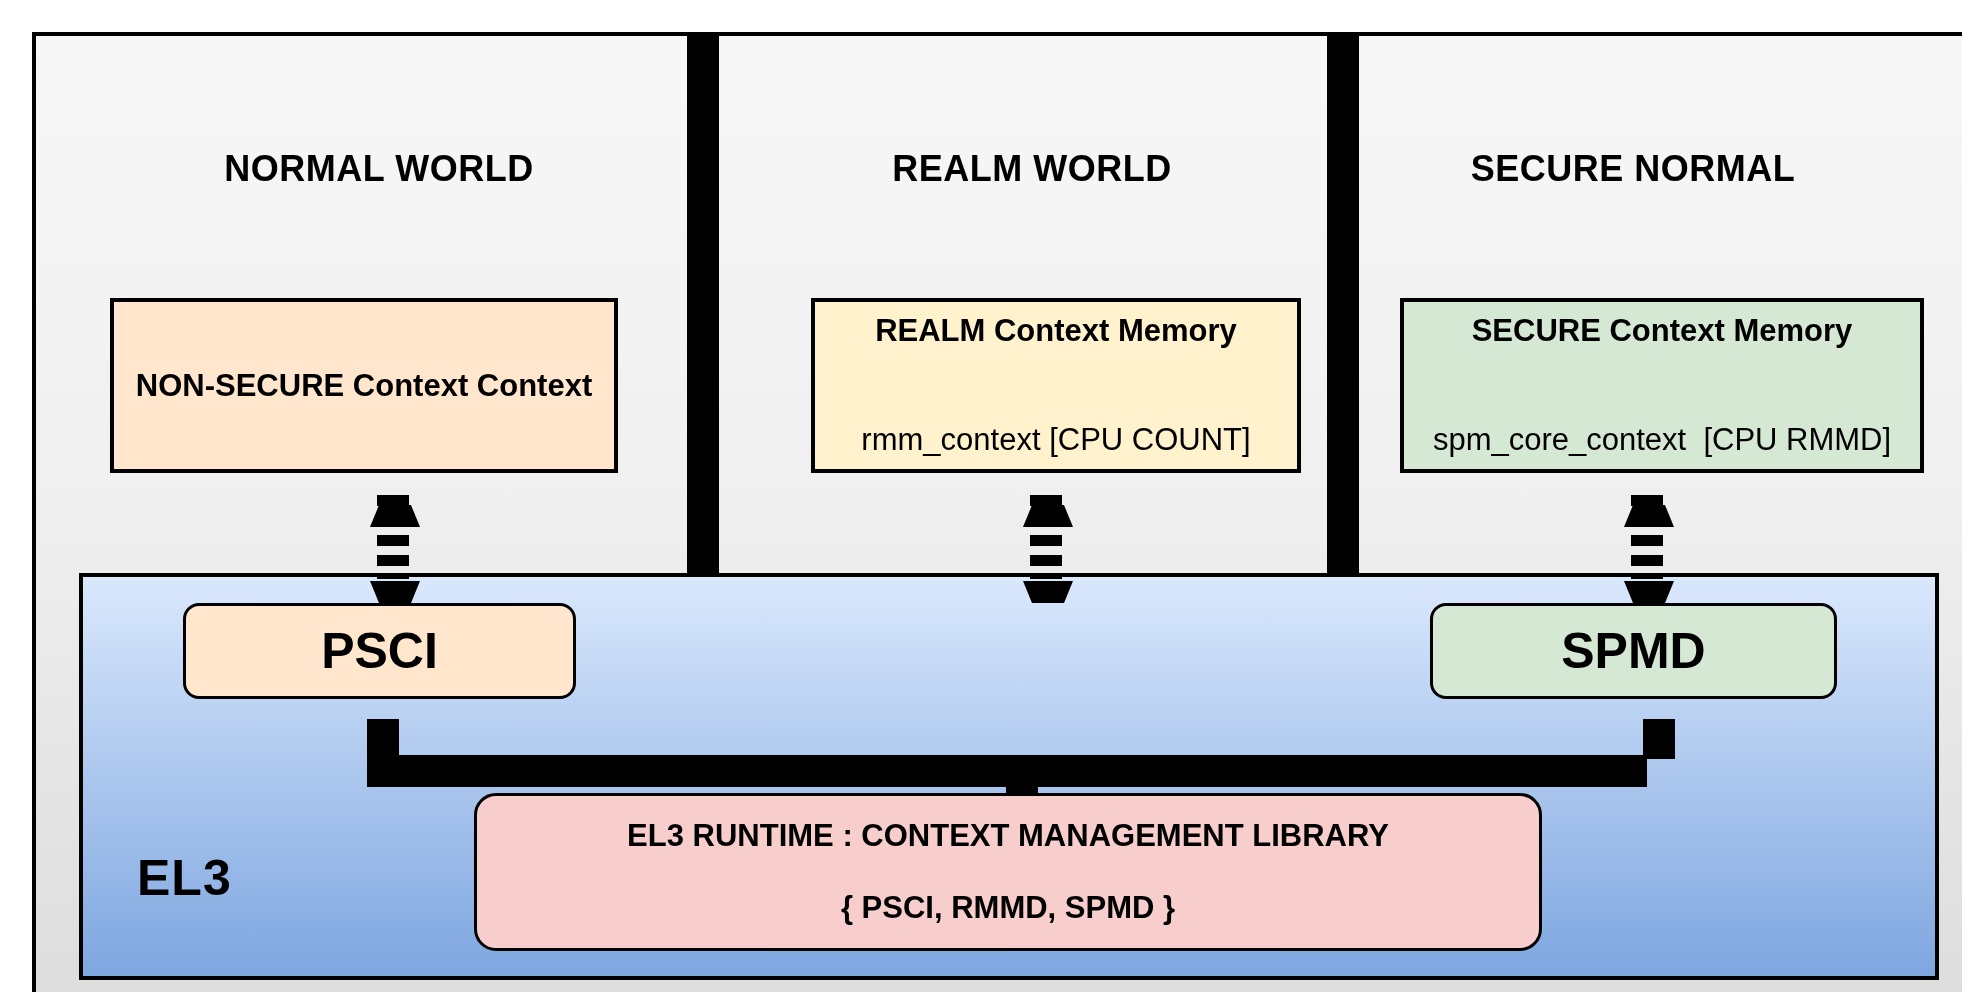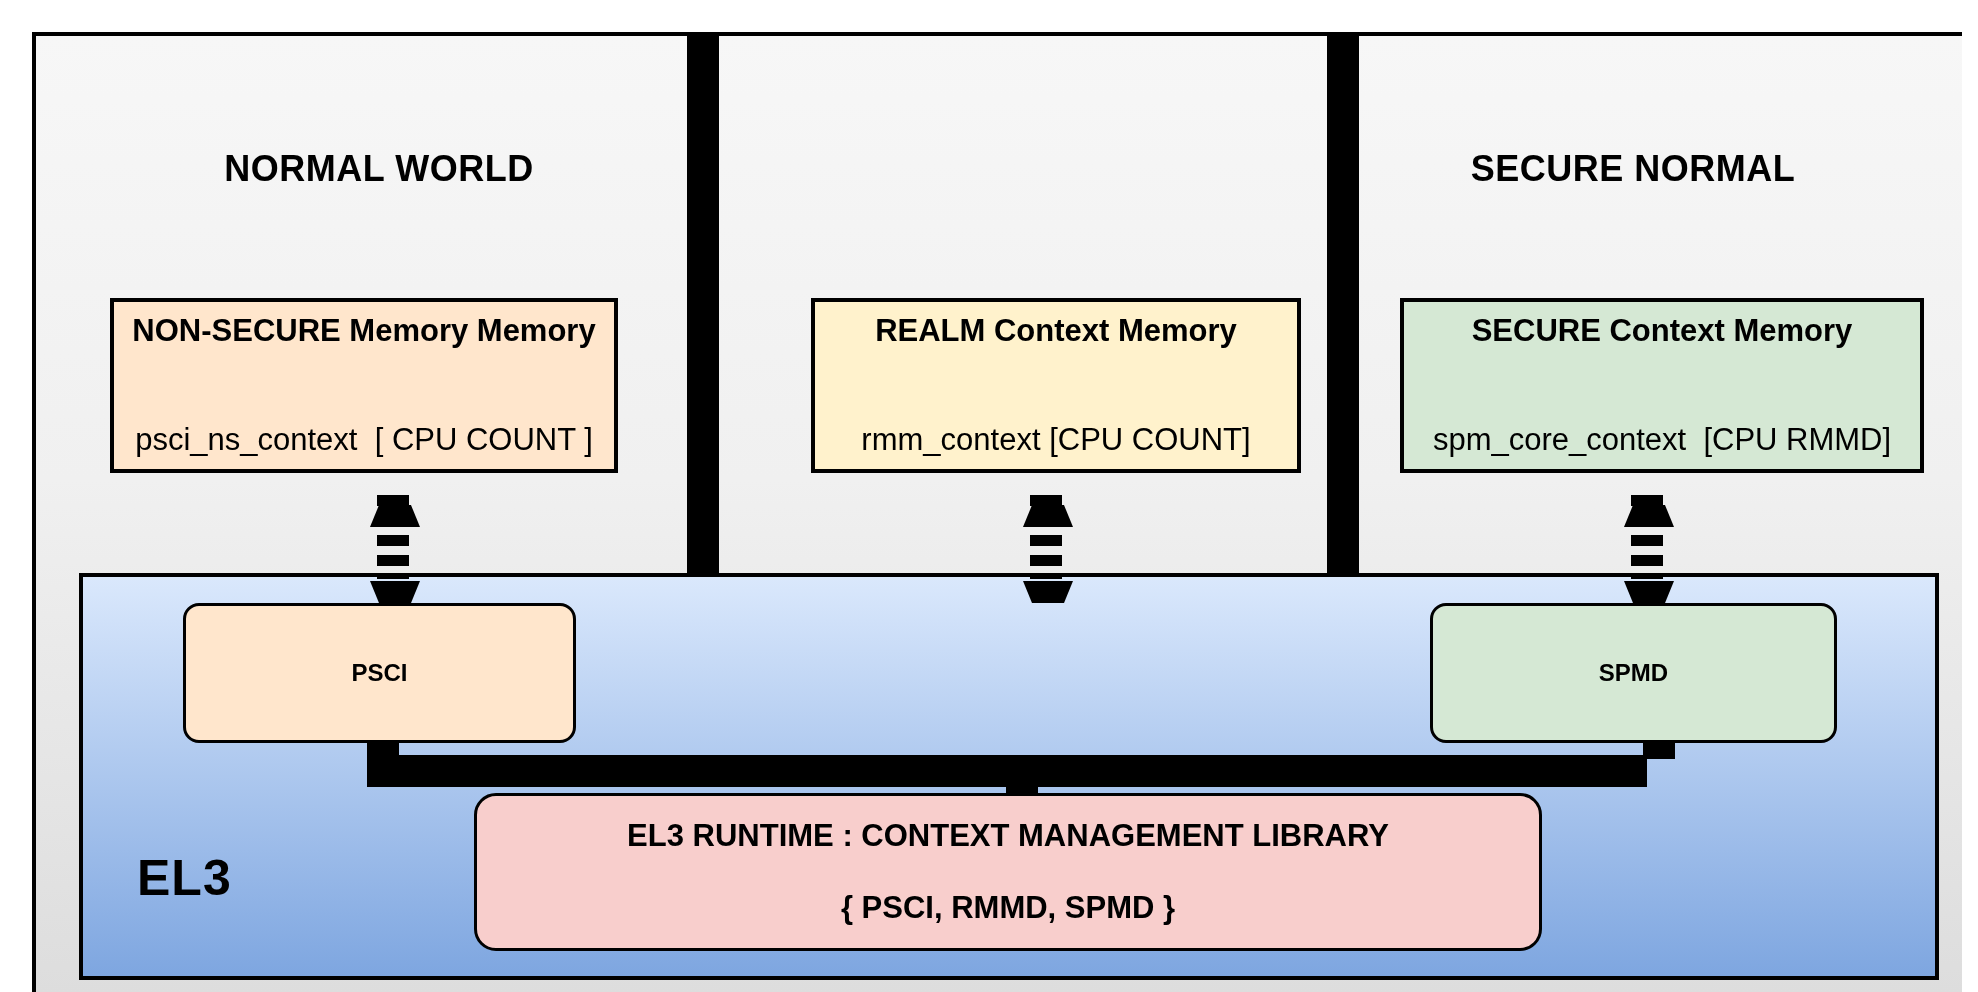--- a/index.html
+++ b/index.html
@@ -87,27 +87,27 @@
     font-size: 50px;
     font-weight: 700;
     letter-spacing: 1px;
     margin-top: 42px;
   }
 
   
   .module-box {
     position: absolute;
     top: 567px;
-    height: 140px;
+    height: 96px;
     border: 3px solid #000;
     border-radius: 16px;
     display: flex;
     align-items: center;
     justify-content: center;
-    font-size: 24px;
+    font-size: 50px;
     font-weight: 700;
   }
   .module-box.psci { left: 147px;  width: 393px; background: #FFE6CC; }
   .module-box.rmmd { left: 800px;  width: 390px; background: #FFF2CC; }
   .module-box.spmd { left: 1394px; width: 407px; background: #D5E8D4; }
 
   
   .runtime-box {
     position: absolute;
     left: 438px;
@@ -161,25 +161,25 @@
 </style>
 </head>
 <body>
 
 <div class="stage">
 
   <div class="divider d1"></div>
   <div class="divider d2"></div>
 
   <div class="world-title t1">NORMAL WORLD</div>
+  <div class="world-title t2">REALM WORLD</div>
   <div class="world-title t3">SECURE NORMAL</div>
 
   <div class="mem-box ns">
-    <div class="mem-title">NON-SECURE Memory Memory</div>
-    <div class="mem-instance">psci_ns_context  [ CPU COUNT ]</div>
+    <div class="mem-title">NON-SECURE Context Context</div>
   </div>
   <div class="mem-box realm">
     <div class="mem-title">REALM Context Memory</div>
     <div class="mem-instance">rmm_context [CPU COUNT]</div>
   </div>
   <div class="mem-box secure">
     <div class="mem-title">SECURE Context Memory</div>
     <div class="mem-instance">spm_core_context  [CPU RMMD]</div>
   </div>
 

